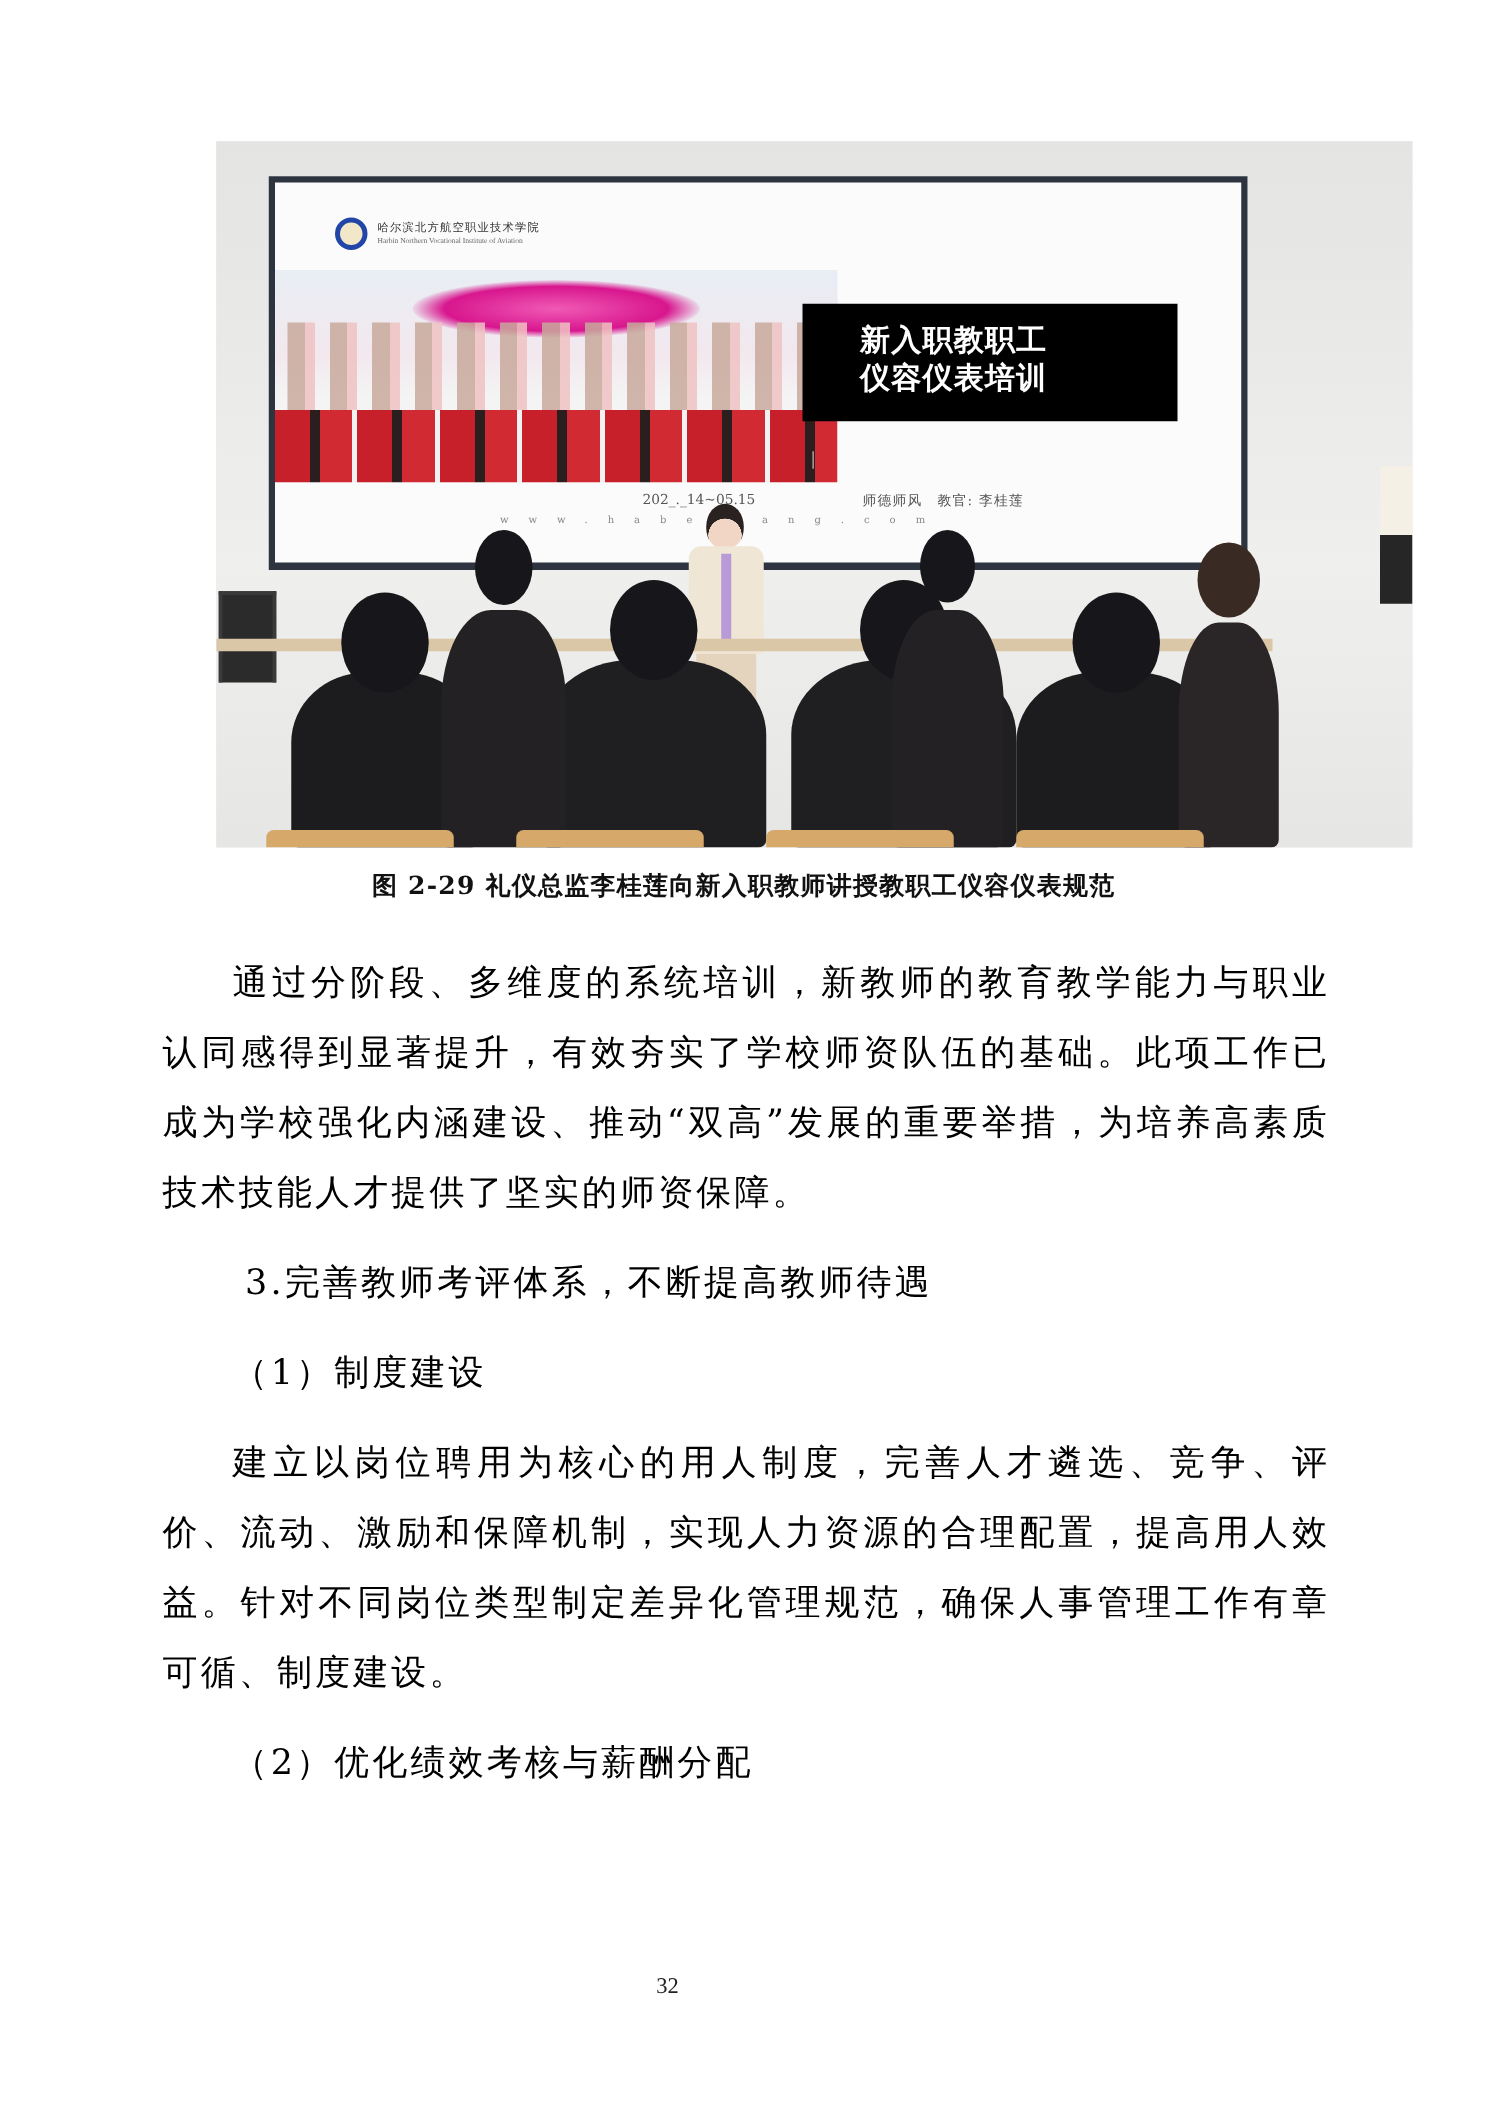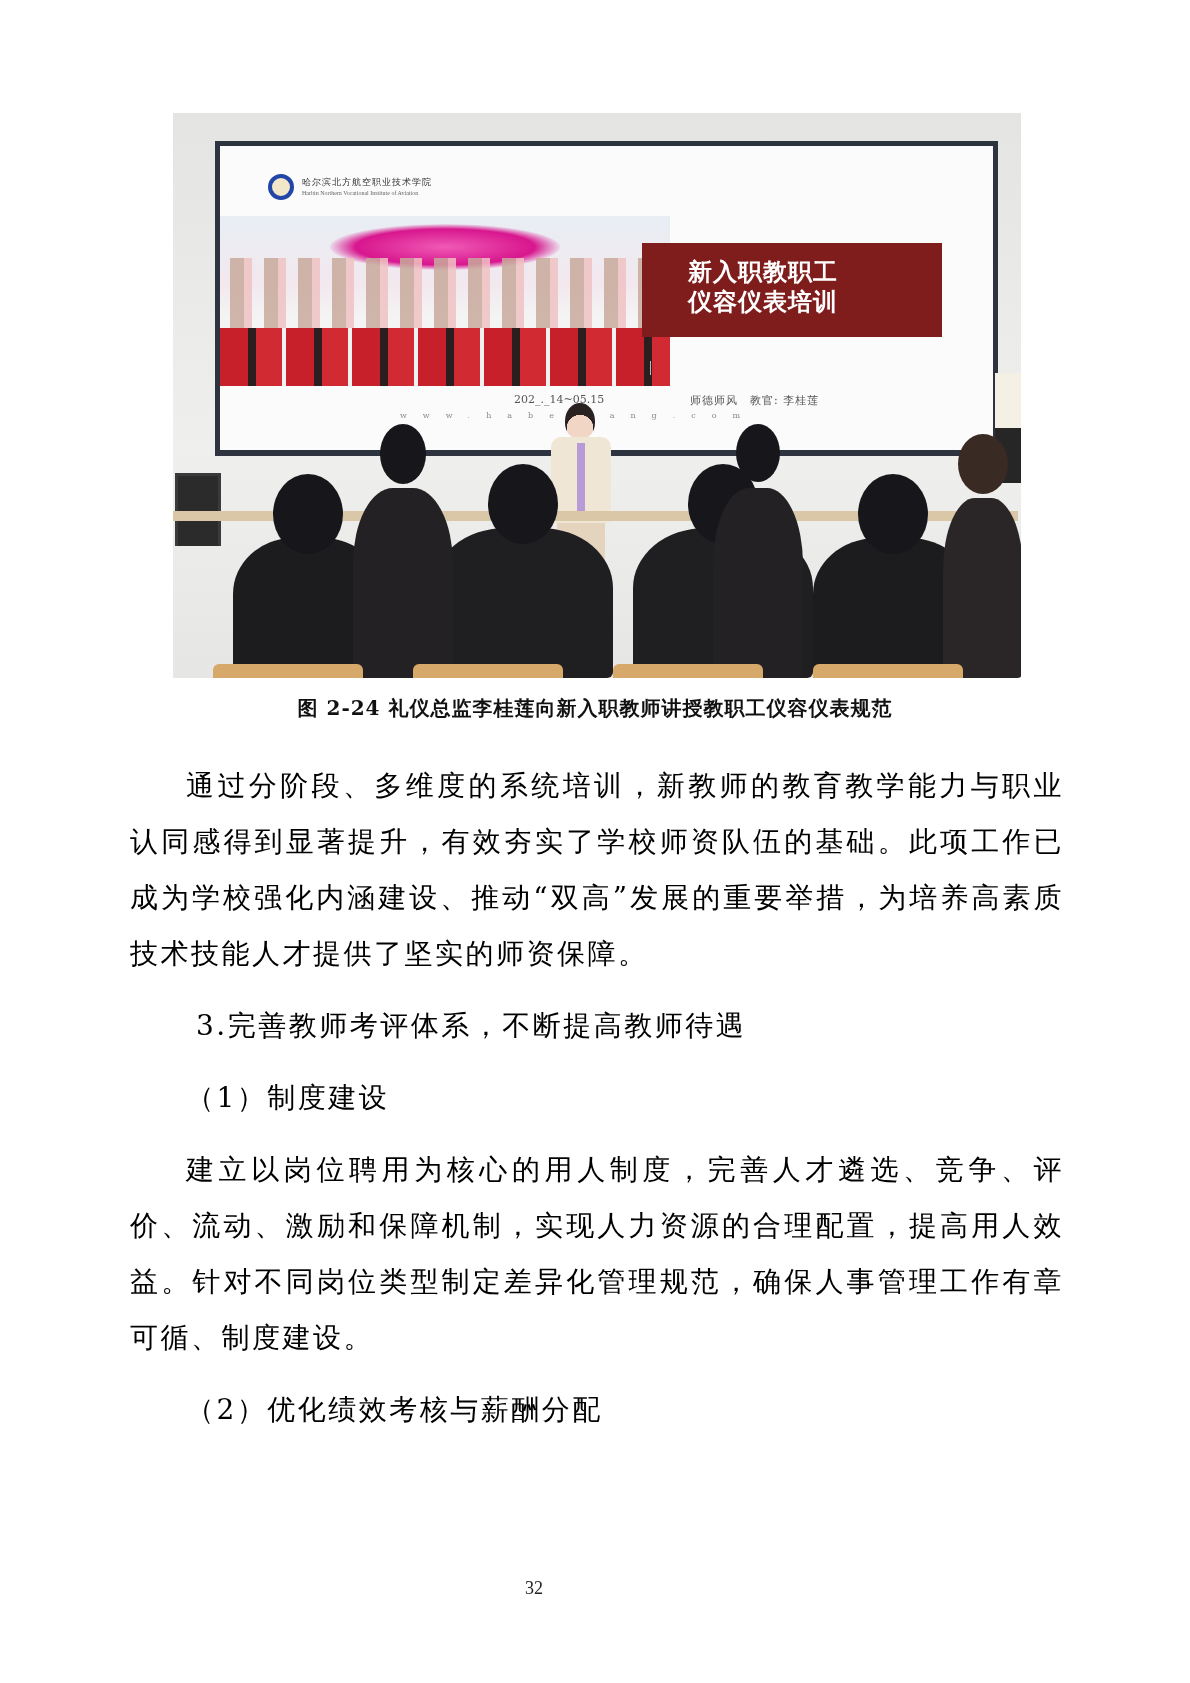--- a/index.html
+++ b/index.html
@@ -1,39 +1,39 @@
 <!DOCTYPE html>
 <html><head>
 <meta charset="utf-8">
 <style>
   html, body { margin: 0; padding: 0; background: #ffffff; }
   body { width: 1190px; height: 1683px; position: relative; overflow: hidden;
          font-family: "DejaVu Serif", "Liberation Serif", serif; color: #111; }
 
   
-  .photo { position: absolute; left: 173px; top: 113px; width: 848px; height: 565px;
+  .photo { position: absolute; left: 173px; top: 113px; width: 957px; height: 565px;
            overflow: hidden; background: #e9e9e7; }
   .wall { position: absolute; inset: 0; background: linear-gradient(#e4e4e2, #efefed 60%, #e6e6e4); }
   .screen { position: absolute; left: 42px; top: 28px; width: 783px; height: 315px;
             background: #fbfbfb; border: 5px solid #2d3440; border-bottom-width: 6px; box-sizing: border-box; }
   .slide-logo { position: absolute; left: 48px; top: 28px; width: 26px; height: 26px; border-radius: 50%;
                 border: 4px solid #2246a8; background: #f2e7c9; box-sizing: border-box; }
   .slide-school { position: absolute; left: 82px; top: 30px; font-size: 9px; color: #333; letter-spacing: 1px;
                   font-family: "DejaVu Serif", serif; }
   .slide-school-en { position: absolute; left: 82px; top: 44px; font-size: 6px; color: #666;
                      font-family: "Liberation Serif", serif; }
   .slide-photo { position: absolute; left: 0px; top: 70px; width: 450px; height: 170px; overflow: hidden;
                  background: linear-gradient(#e8eef4, #f2e8ee 40%, #f4f4f4 60%); }
   .lips { position: absolute; left: 110px; top: 8px; width: 230px; height: 46px; border-radius: 50%;
           background: radial-gradient(ellipse at center, #f05ab5 0%, #d8168e 55%, rgba(216,22,142,0) 72%); }
   .stage { position: absolute; left: 10px; top: 42px; width: 430px; height: 70px;
            background: repeating-linear-gradient(90deg, #c8a99c 0 14px, #efc2c2 14px 22px, transparent 22px 34px); opacity: .85; }
   .audience-red { position: absolute; left: 0; bottom: 0; width: 450px; height: 58px;
                   background: repeating-linear-gradient(90deg, #c8202b 0 28px, #2a1e1e 28px 36px, #d22a33 36px 62px, #f2f2f2 62px 66px); }
-  .slide-blue { position: absolute; left: 422px; top: 97px; width: 300px; height: 94px; background: #7f1d1d; }
+  .slide-blue { position: absolute; left: 422px; top: 97px; width: 300px; height: 94px; background: #000000; }
   .slide-title { position: absolute; left: 46px; top: 14px; color: #fff; font-weight: bold; font-size: 24px;
                  line-height: 30px; font-family: "DejaVu Sans", sans-serif; letter-spacing: 1px; }
   .slide-date { position: absolute; left: 294px; top: 247px; font-size: 11px; color: #555; }
   .slide-presenter { position: absolute; left: 470px; top: 247px; font-size: 11px; color: #555; letter-spacing: 1px; }
   .slide-url { position: absolute; left: 180px; top: 265px; font-size: 8px; color: #888; letter-spacing: 16px; }
   .slide-ticks { position: absolute; left: 430px; top: 215px; width: 140px; height: 14px;
                  border-left: 1px solid #bbb; }
   .speaker { position: absolute; left: 378px; top: 290px; width: 60px; height: 250px; }
   .speaker .head { position: absolute; left: 14px; top: 0; width: 30px; height: 36px; border-radius: 50% 50% 45% 45%;
                    background: radial-gradient(circle at 50% 70%, #f1d6c6 0 45%, #2a2221 46%); }
@@ -128,21 +128,21 @@
     <div class="person" style="left:770px;width:80px;height:180px;background:#2a2526;">
         <div class="hd" style="width:50px;height:60px;background:#3a2a24;"></div>
       </div>
     <div class="chair-back" style="left:40px;width:150px;"></div>
     <div class="chair-back" style="left:240px;width:150px;"></div>
     <div class="chair-back" style="left:440px;width:150px;"></div>
     <div class="chair-back" style="left:640px;width:150px;"></div>
   </div>
 </div>
 
-<div class="caption">图 2-24 礼仪总监李桂莲向新入职教师讲授教职工仪容仪表规范</div>
+<div class="caption">图 2-29 礼仪总监李桂莲向新入职教师讲授教职工仪容仪表规范</div>
 
 <div class="body-text">
   <p class="para indent">通过分阶段、多维度的系统培训，新教师的教育教学能力与职业认同感得到显著提升，有效夯实了学校师资队伍的基础。此项工作已成为学校强化内涵建设、推动“双高”发展的重要举措，为培养高素质技术技能人才提供了坚实的师资保障。</p>
   <p class="para heading-3">3.完善教师考评体系，不断提高教师待遇</p>
   <p class="para sub">（1）制度建设</p>
   <p class="para indent">建立以岗位聘用为核心的用人制度，完善人才遴选、竞争、评价、流动、激励和保障机制，实现人力资源的合理配置，提高用人效益。针对不同岗位类型制定差异化管理规范，确保人事管理工作有章可循、制度建设。</p>
   <p class="para sub">（2）优化绩效考核与薪酬分配</p>
 </div>
 
 <div class="page-num">32</div>

